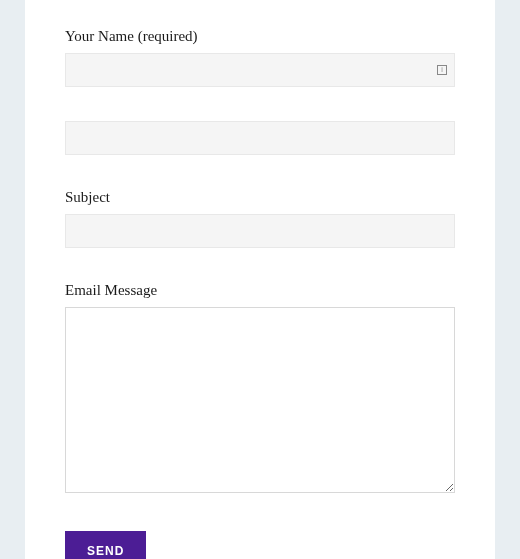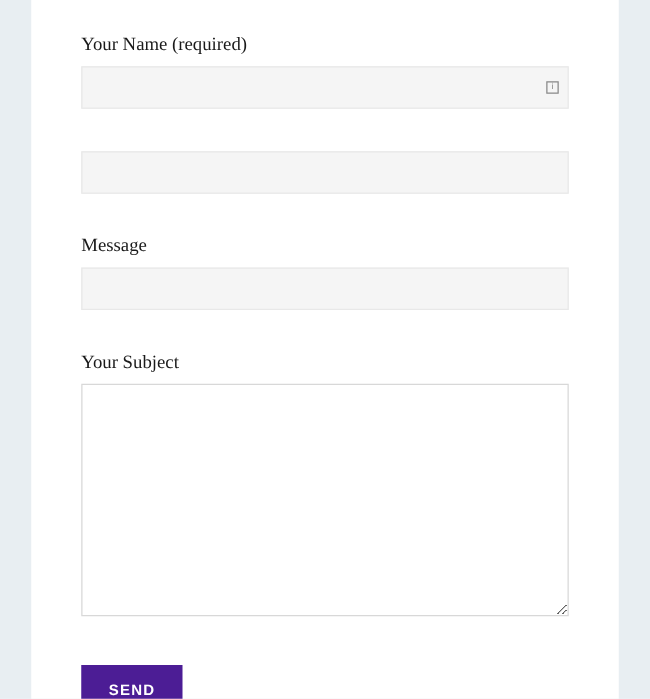--- a/index.html
+++ b/index.html
@@ -95,25 +95,25 @@
         <input type="text" class="text-input" value="" style="">
         <span class="autofill-icon">i</span>
       </div>
     </div>
 
     <div class="form-group">
       <input type="email" class="text-input" value="" style="">
     </div>
 
     <div class="form-group">
-      <label class="form-label">Message</label>
+      <label class="form-label">Subject</label>
       <input type="text" class="text-input" value="" style="">
     </div>
 
     <div class="form-group">
-      <label class="form-label">Your Subject</label>
+      <label class="form-label">Email Message</label>
       <textarea class="textarea-input" style=""></textarea>
     </div>
 
     <button class="submit-button">SEND</button>
 
   </div>
 </div>
 
 </body></html>

